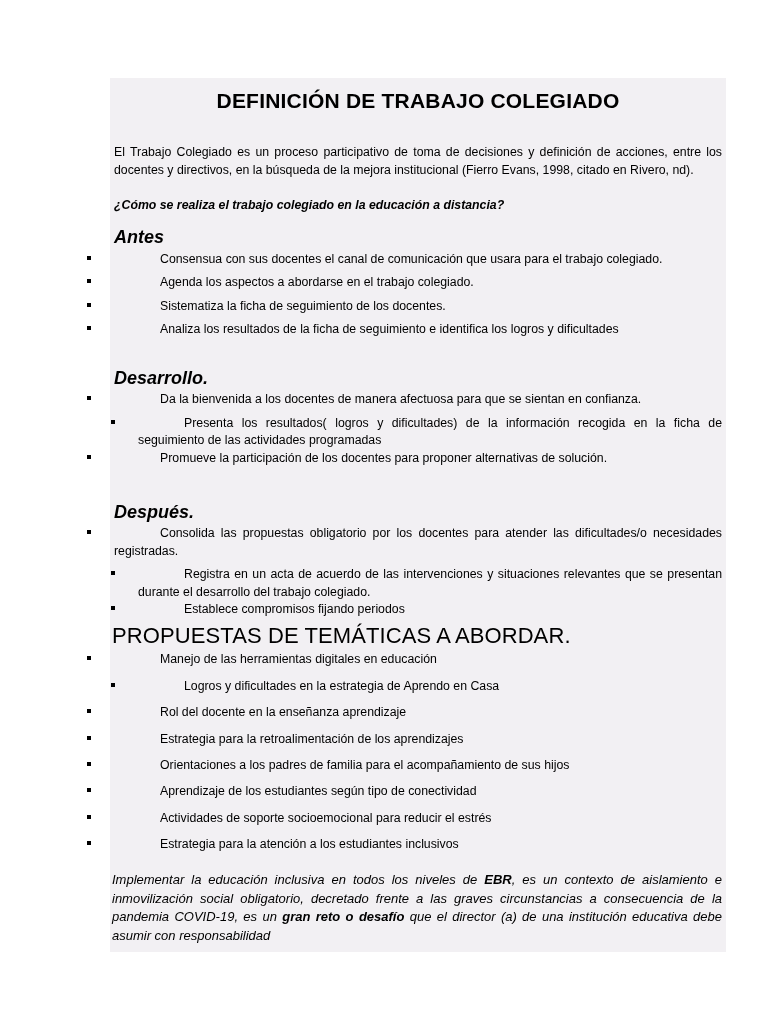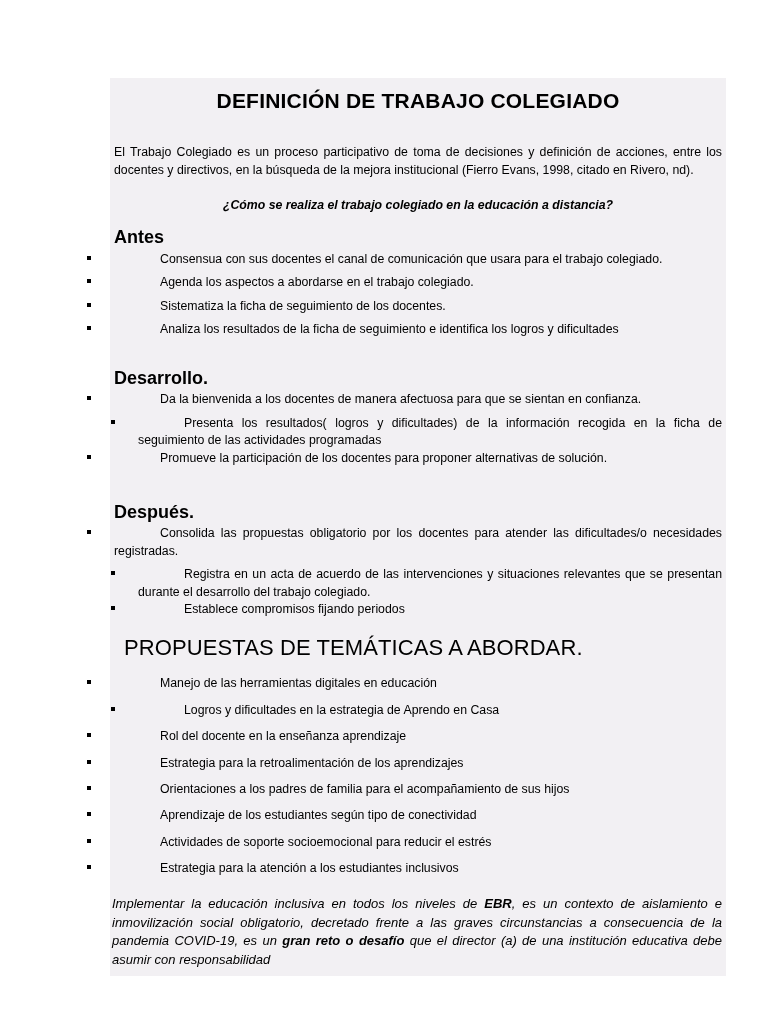--- a/index.html
+++ b/index.html
@@ -55,36 +55,36 @@
     padding: 28px 4px 0 4px;
   }
 
   p.question {
     font-size: 12.3px;
     font-weight: bold;
     font-style: italic;
     margin: 0;
     padding: 18px 4px 0 4px;
     line-height: 1.4;
-    text-align: center;
   }
 
   h2.section {
     font-size: 18px;
     font-weight: bold;
+    font-style: italic;
     margin: 0;
     padding: 12px 4px 2px 4px;
     line-height: 1.25;
   }
 
   h2.big-section {
     font-size: 22px;
     font-weight: normal;
     font-style: normal;
-    margin: 12px;
+    margin: 0;
     padding: 4px 4px 2px 2px;
     line-height: 1.2;
     letter-spacing: 0.1px;
   }
 
   ul.bullets {
     list-style: none;
     margin: 0;
     padding: 0;
   }

